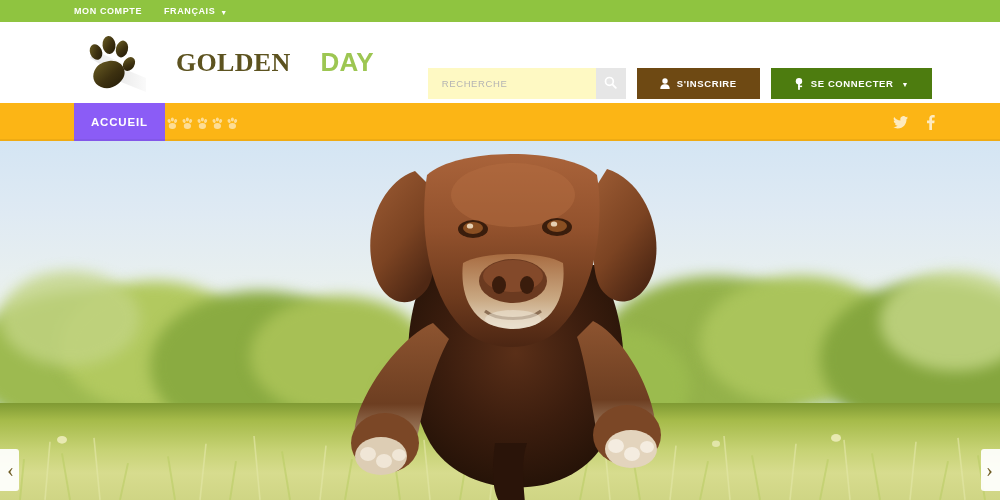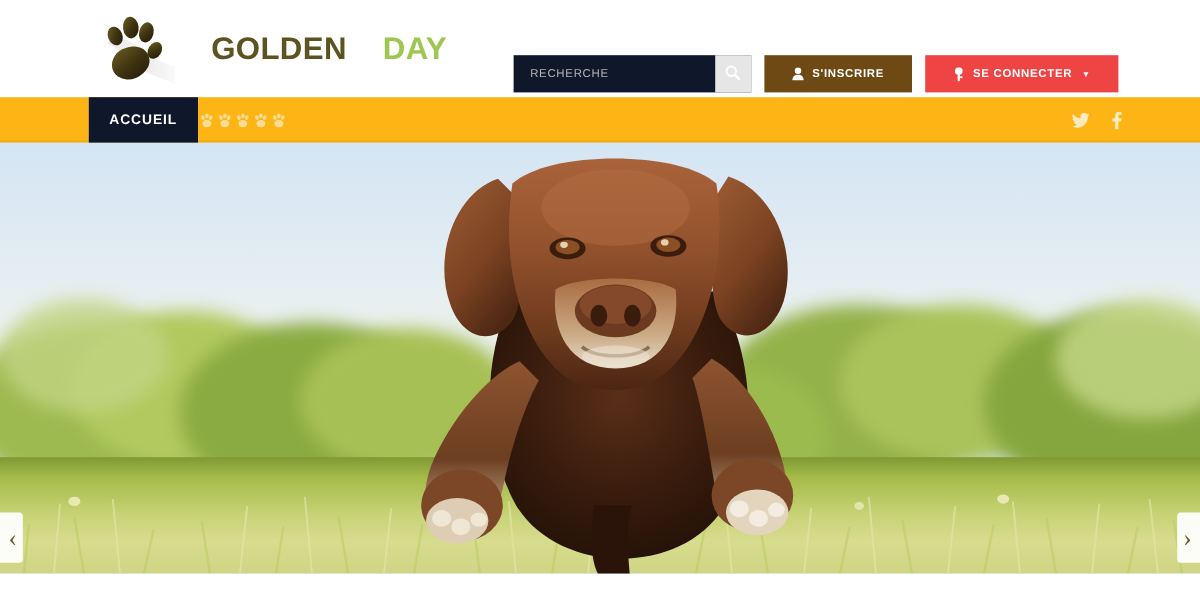--- a/index.html
+++ b/index.html
@@ -59,36 +59,36 @@
     flex: none;
   }
   .paw-wrap svg { position: absolute; left: 0; top: 0; }
   .brand-name {
     margin-left: 30px;
     font-size: 26px;
     font-weight: bold;
     letter-spacing: 0.3px;
     white-space: nowrap;
   }
-  .brand-golden { color: #5d5320; }
+  .brand-golden { color: #5d5320; font-family: Liberation Serif, serif; }
   .brand-day { color: #9dc652; margin-left: 30px; }
 
   .header-right {
     position: absolute;
     right: 68px;
     top: 46px;
     display: flex;
     align-items: center;
   }
   .searchbox {
     display: flex;
     align-items: center;
     width: 198px;
     height: 31px;
-    background: #0f172a;
+    background: #fef9c3;
     border: none;
   }
   .search-input {
     flex: 1;
     height: 31px;
     border: none;
     outline: none;
     background: transparent;
     padding-left: 14px;
     font-size: 9.5px;
@@ -114,21 +114,21 @@
     border: none;
     color: #ffffff;
     font-size: 9.5px;
     font-weight: bold;
     letter-spacing: 0.6px;
     cursor: pointer;
     font-family: "Liberation Sans", sans-serif;
     white-space: nowrap;
   }
   .btn-signup { background: #6e4913; }
-  .btn-login  { background: #ef4444; text-align: center; }
+  .btn-login  { background: #4d7c0f; text-align: center; }
   .btn .glyph { margin-right: 7px; display: flex; align-items: center; }
   .btn .caret { margin-left: 8px; font-size: 7px; transform: translateY(1px); }
 
   
   .navbar {
     height: 38px;
     background: #fcb515;
     display: flex;
     align-items: center;
     padding-left: 74px;
@@ -147,21 +147,21 @@
     font-weight: bold;
     letter-spacing: 0.8px;
     padding: 0 17px;
     height: 38px;
     line-height: 38px;
     cursor: pointer;
     text-decoration: none;
     white-space: nowrap;
   }
   .nav-item.active {
-    background: #0f172a;
+    background: #8b5cf6;
     color: #ffffff;
   }
   .nav-sep {
     width: 13px; height: 13px;
     opacity: 0.55;
     flex: none;
     margin: 0 1px;
   }
   .nav-social {
     position: absolute;
@@ -219,20 +219,29 @@
     font-family: "Liberation Serif", serif;
   }
   .arrow-left  { left: -11px; border-radius: 0 3px 3px 0; justify-content: flex-end; padding-right: 5px; }
   .arrow-right { right: -11px; border-radius: 3px 0 0 3px; justify-content: flex-start; padding-left: 5px; }
 </style>
 </head>
 <body>
 
 <div class="page">
 
+  <div class="topbar">
+    <a class="topbar-link">
+      <span>MON COMPTE</span>
+    </a>
+    <a class="topbar-link">
+      <span>FRANÇAIS</span>
+      <span class="topbar-caret">▼</span>
+    </a>
+  </div>
 
   <div class="header">
 
     <div class="brand">
       <div class="paw-wrap">
         <svg width="66" height="58" viewBox="0 0 66 58">
           <defs>
             <linearGradient id="pawg" x1="0" y1="0" x2="1" y2="1">
               <stop offset="0%" stop-color="#6d6024"></stop>
               <stop offset="55%" stop-color="#3d3110"></stop>

